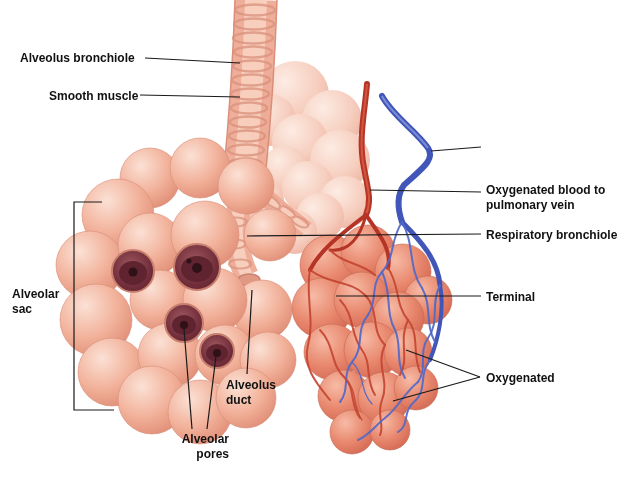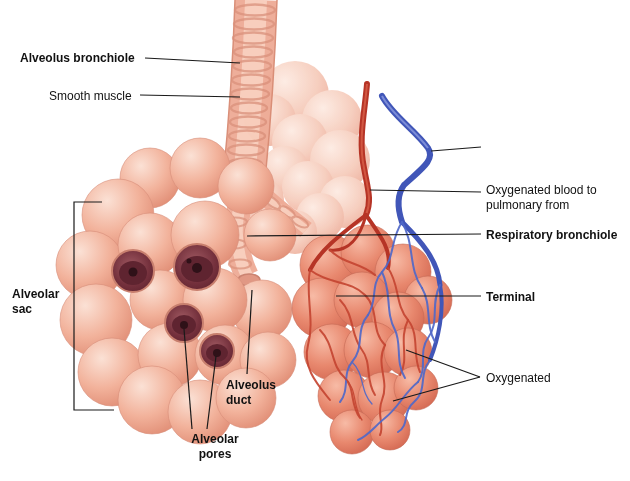--- a/index.html
+++ b/index.html
@@ -12,20 +12,21 @@
   *{box-sizing:border-box;margin:0;padding:0}
   body{background:#e9e9e9;font-family:"Liberation Sans",sans-serif}
   .stage{
     position:relative;width:630px;height:481px;background:var(--background);
     overflow:hidden;
   }
   .stage svg{position:absolute;left:0;top:0}
   .lbl{
     position:absolute;font-size:12px;line-height:1.25;color:var(--label-text);
     white-space:normal;
+    font-weight:bold;
   }
   .lbl.b{font-weight:bold}
   .leader{stroke:var(--leader-line);stroke-width:1.2;fill:none}
   .vessel-red{stroke:var(--pulmonary-vein-red);fill:none;stroke-linecap:round}
   .vessel-blue{stroke:var(--pulmonary-artery-blue);fill:none;stroke-linecap:round}
   .cap-red{stroke:#c44532;fill:none;stroke-linecap:round;opacity:.92}
   .cap-blue{stroke:#5068c8;fill:none;stroke-linecap:round;opacity:.92}
 </style>
 </head>
 <body>
@@ -229,26 +230,26 @@
       <line class="leader" x1="192" y1="429" x2="184" y2="329"></line>
       <line class="leader" x1="207" y1="429" x2="216" y2="356"></line>
     </g>
   </svg>
 
   <div class="lbl b" style="left:20px;top:51px;white-space:nowrap">Alveolus bronchiole</div>
 
   <div class="lbl" style="left:49px;top:89px;white-space:nowrap">Smooth muscle</div>
 
 
-  <div class="lbl" style="left:486px;top:183px;width:130px">Oxygenated blood to pulmonary from</div>
+  <div class="lbl" style="left:486px;top:183px;width:130px">Oxygenated blood to pulmonary vein</div>
 
   <div class="lbl b" style="left:486px;top:228px;white-space:nowrap">Respiratory bronchiole</div>
 
   <div class="lbl b" style="left:486px;top:290px;white-space:nowrap">Terminal</div>
 
   <div class="lbl" style="left:486px;top:371px;white-space:nowrap">Oxygenated</div>
 
   <div class="lbl b" style="left:12px;top:287px;width:60px">Alveolar sac</div>
 
   <div class="lbl b" style="left:226px;top:378px;width:60px">Alveolus duct</div>
 
-  <div class="lbl b" style="left:184px;top:432px;width:62px;text-align:center">Alveolar pores</div>
+  <div class="lbl b" style="left:167px;top:432px;width:62px;text-align:right">Alveolar pores</div>
 </div>
 
 </body></html>

